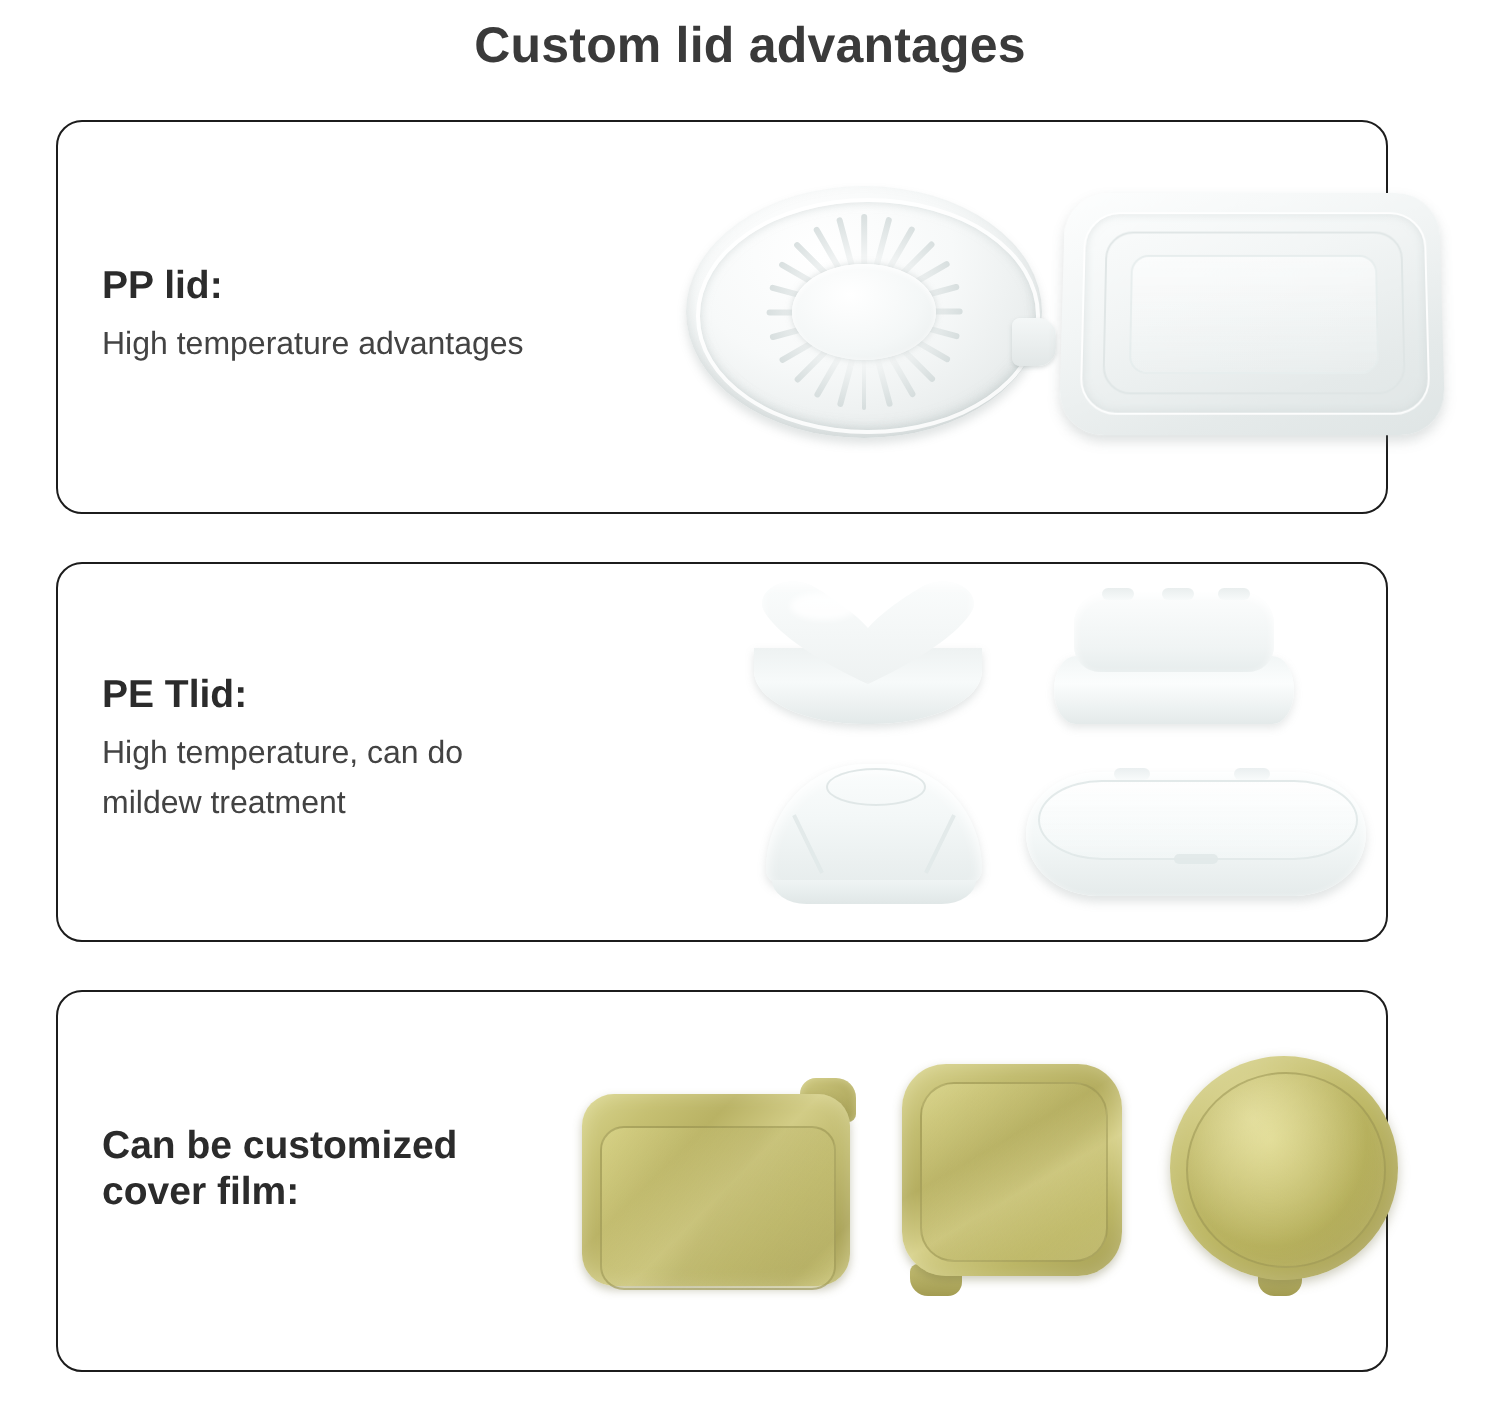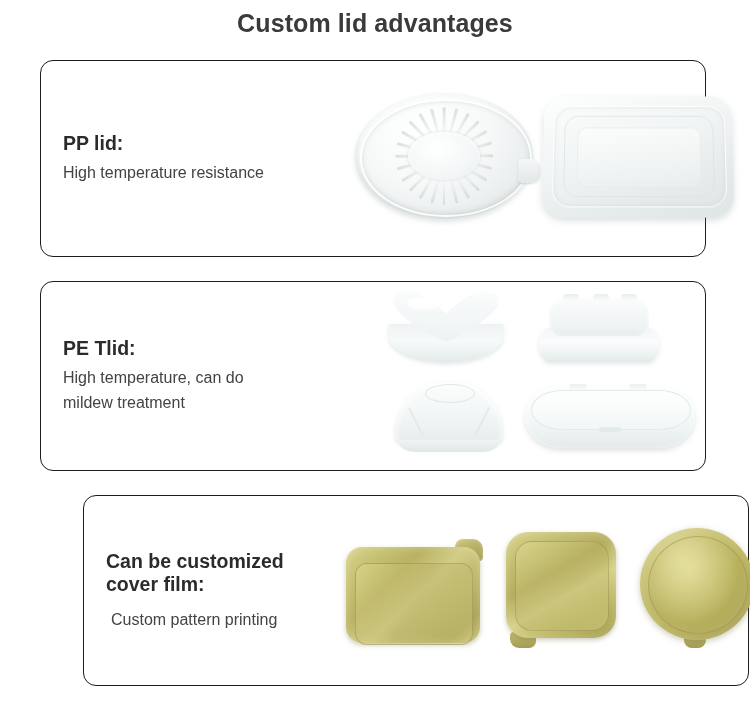--- a/index.html
+++ b/index.html
@@ -24,30 +24,30 @@
     text-align: center;
     font-size: 25px;
     font-weight: bold;
     color: #3a3a3a;
     letter-spacing: 0.1px;
   }
 
   
   .card {
     position: absolute;
-    left: 40px;
+    left: 28px;
     width: 666px;
     box-sizing: border-box;
     border: 1.3px solid #1c1c1c;
     border-radius: 13px;
     background: #ffffff;
   }
   #card-pp  { top: 60px;  height: 197px; }
   #card-pe  { top: 281px; height: 190px; }
-  #card-film{ top: 495px; height: 191px; margin-left: 43px; }
+  #card-film{ top: 495px; height: 191px; }
 
   .card-text {
     position: absolute;
     left: 22px;
     top: 50%;
     transform: translateY(-50%);
     width: 280px;
   }
   .card-heading {
     font-size: 19.5px;
@@ -303,21 +303,21 @@
   }
 </style>
 </head>
 <body>
 
 <div class="page-title">Custom lid advantages</div>
 
 <div class="card" id="card-pp">
   <div class="card-text">
     <p class="card-heading">PP lid:</p>
-    <p class="card-sub">High temperature resistance</p>
+    <p class="card-sub">High temperature advantages</p>
   </div>
   <div class="card-figures">
 
     <div class="fig pp-round">
       <div class="disc"></div>
       <div class="rim"></div>
       <div class="ribs">
         <div class="rib" style="transform:rotate(0deg)"></div>
         <div class="rib" style="transform:rotate(15deg)"></div>
         <div class="rib" style="transform:rotate(30deg)"></div>
@@ -398,21 +398,20 @@
       <div class="tab-s"></div>
     </div>
 
   </div>
 </div>
 
 <div class="card" id="card-film">
   <div class="card-text">
     <p class="card-heading">Can be customized
 cover film:</p>
-    <p class="card-sub">Custom pattern printing</p>
   </div>
   <div class="card-figures">
 
     <div class="fig gold-rect">
       <div class="tab"></div>
       <div class="sheet">
         <div class="inner"></div>
       </div>
     </div>
 

